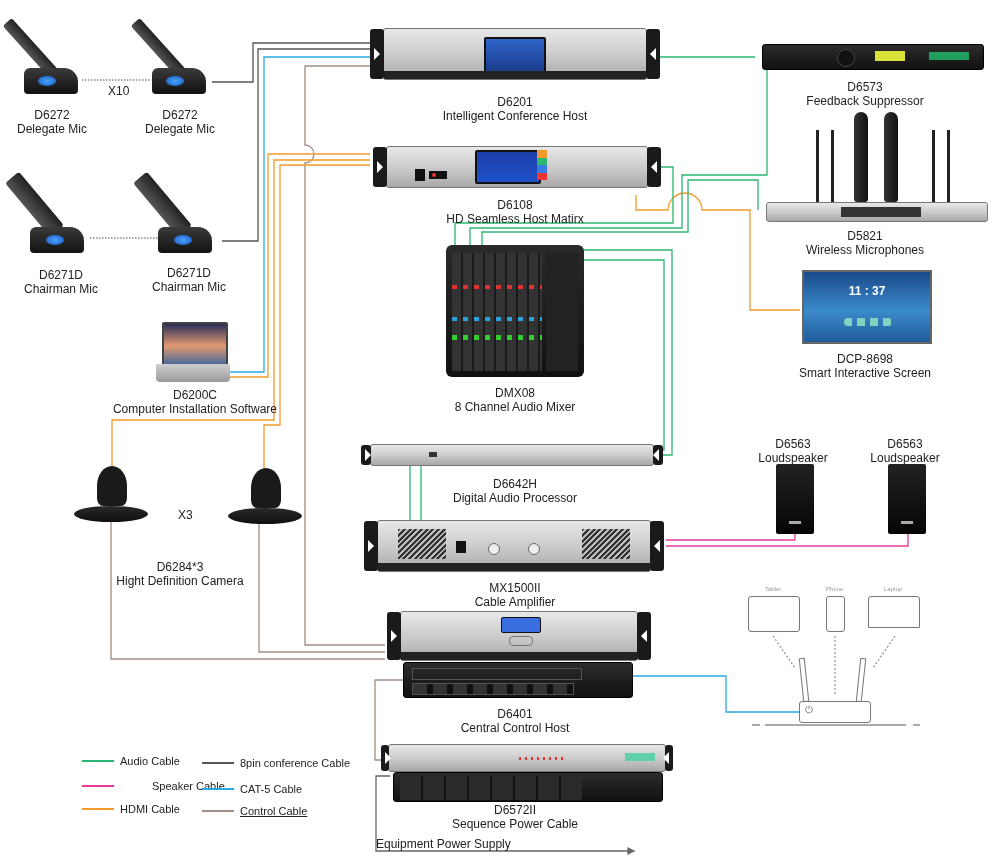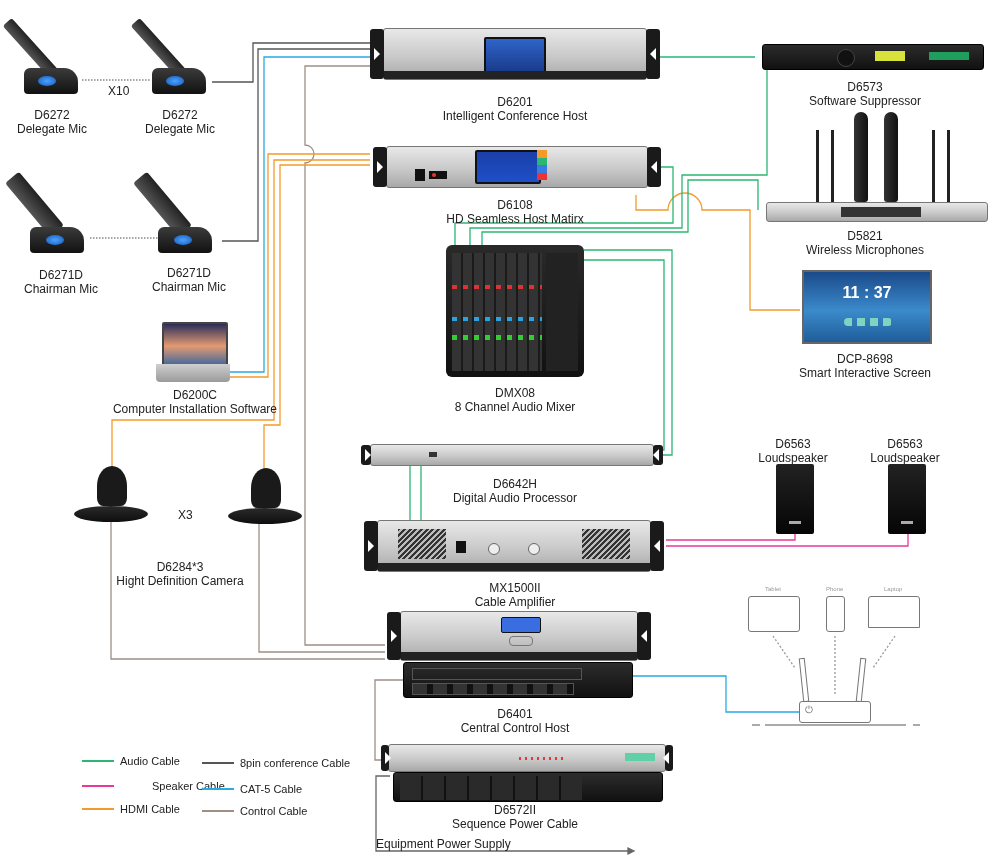--- a/index.html
+++ b/index.html
@@ -234,41 +234,41 @@
 </div>
 <div class="lbl" style="left:376px;top:837px;text-align:left;">Equipment Power Supply</div>
 
 <div class="rack dark" style="left:762px;top:44px;width:222px;height:26px;">
   <div style="position:absolute;left:74px;top:4px;width:16px;height:16px;border-radius:50%;background:#111;border:1px solid #444;"></div>
   <div style="position:absolute;left:112px;top:6px;width:30px;height:10px;background:#d8e23a;"></div>
   <div style="position:absolute;left:166px;top:7px;width:40px;height:8px;background:#1f9e5e;"></div>
 </div>
 <div class="lbl" style="left:790px;top:80px;width:150px;">
   <div>D6573</div>
-  <div>Software Suppressor</div>
+  <div>Feedback Suppressor</div>
 </div>
 
 <div class="dev" style="left:766px;top:110px;width:222px;height:112px;">
   <div style="position:absolute;left:50px;top:20px;width:3px;height:72px;background:#222;"></div>
   <div style="position:absolute;left:65px;top:20px;width:3px;height:72px;background:#222;"></div>
   <div style="position:absolute;left:166px;top:20px;width:3px;height:72px;background:#222;"></div>
   <div style="position:absolute;left:181px;top:20px;width:3px;height:72px;background:#222;"></div>
   <div style="position:absolute;left:88px;top:2px;width:14px;height:90px;background:linear-gradient(90deg,#333,#111);border-radius:7px 7px 3px 3px;"></div>
   <div style="position:absolute;left:118px;top:2px;width:14px;height:90px;background:linear-gradient(90deg,#333,#111);border-radius:7px 7px 3px 3px;"></div>
   <div class="rack" style="left:0;top:92px;width:222px;height:20px;">
     <div style="position:absolute;left:74px;top:4px;width:80px;height:10px;background:#333;"></div>
   </div>
 </div>
 <div class="lbl" style="left:790px;top:229px;width:150px;">
   <div>D5821</div>
   <div>Wireless Microphones</div>
 </div>
 
 <div class="dev" style="left:802px;top:270px;width:130px;height:74px;background:linear-gradient(#1a4a8a,#3b8acb 55%,#1f5d99);border:2px solid #666;box-sizing:border-box;">
-  <div style="position:absolute;left:0;right:0;top:12px;text-align:center;color:#fff;font-size:16px;font-weight:bold;">11 : 37</div>
+  <div style="position:absolute;left:0;right:0;top:12px;text-align:center;color:#fff;font-size:12px;font-weight:bold;">11 : 37</div>
   <div style="position:absolute;left:40px;top:46px;width:48px;height:8px;background:repeating-linear-gradient(90deg,#7fd3c0 0 8px,transparent 8px 13px);border-radius:4px;"></div>
 </div>
 <div class="lbl" style="left:790px;top:352px;width:150px;">
   <div>DCP-8698</div>
   <div>Smart Interactive Screen</div>
 </div>
 
 <div class="lbl" style="left:748px;top:437px;width:90px;">
   <div>D6563</div>
   <div>Loudspeaker</div>
@@ -306,17 +306,17 @@
     <span>HDMI Cable</span>
   </div>
   <div class="legend-row" style="left:202px;top:757px;">
     <span class="legend-line" style="background:#555;"></span>
     <span>8pin conference Cable</span>
   </div>
   <div class="legend-row" style="left:202px;top:783px;">
     <span class="legend-line" style="background:#29abe2;"></span>
     <span>CAT-5 Cable</span>
   </div>
-  <div class="legend-row" style="left:202px;top:805px;">
+  <div class="legend-row" style="left:202px;top:805px;text-decoration:underline;">
     <span class="legend-line" style="background:#9e8e84;"></span>
     <span>Control Cable</span>
   </div>
 </div>
 
 </body></html>

